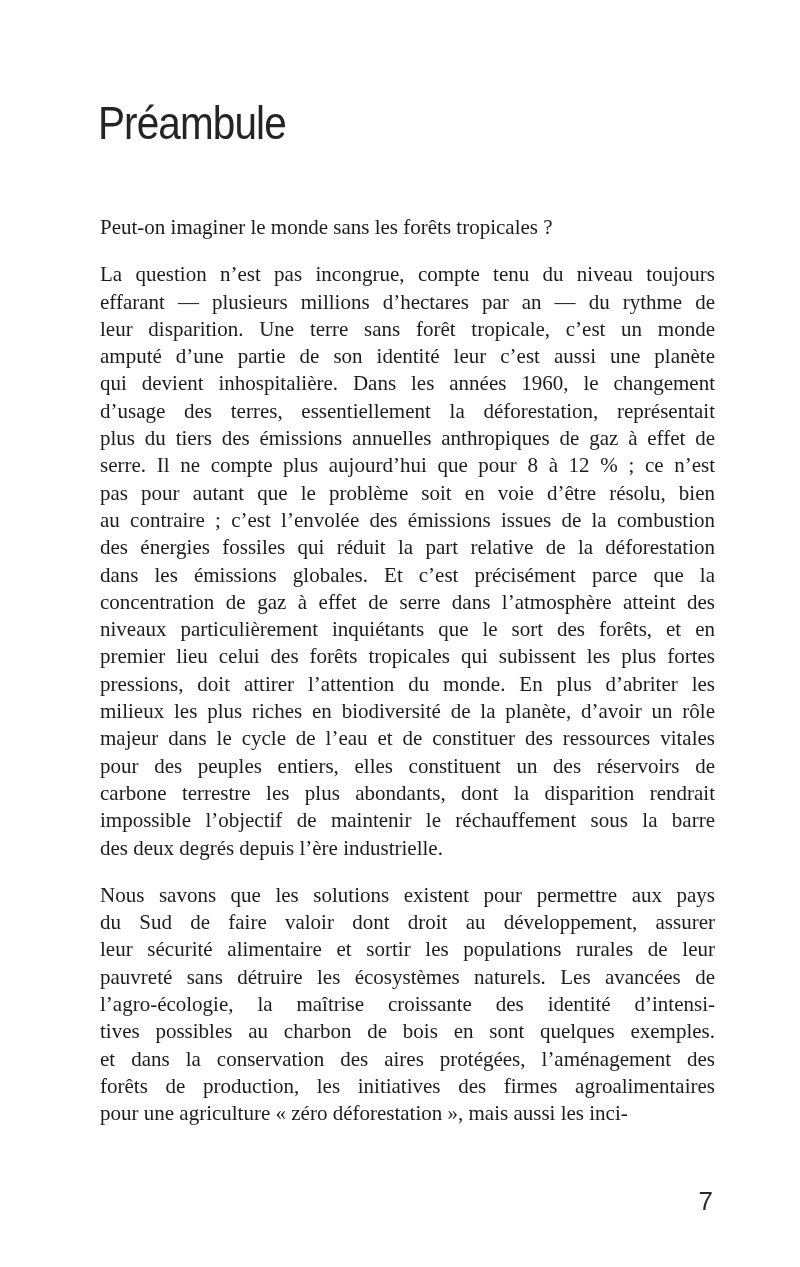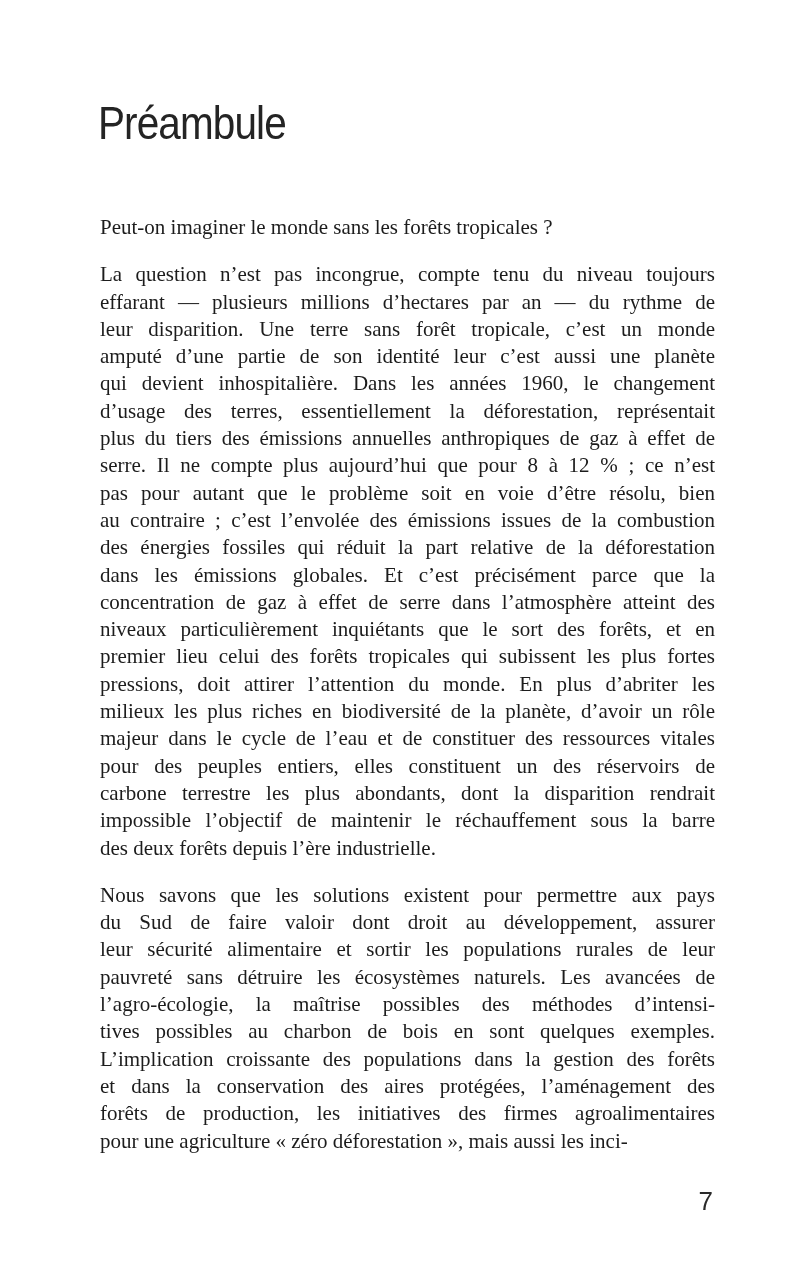--- a/index.html
+++ b/index.html
@@ -85,30 +85,29 @@
         <div class="line">dans les émissions globales. Et c’est précisément parce que la</div>
         <div class="line">concentration de gaz à effet de serre dans l’atmosphère atteint des</div>
         <div class="line">niveaux particulièrement inquiétants que le sort des forêts, et en</div>
         <div class="line">premier lieu celui des forêts tropicales qui subissent les plus fortes</div>
         <div class="line">pressions, doit attirer l’attention du monde. En plus d’abriter les</div>
         <div class="line">milieux les plus riches en biodiversité de la planète, d’avoir un rôle</div>
         <div class="line">majeur dans le cycle de l’eau et de constituer des ressources vitales</div>
         <div class="line">pour des peuples entiers, elles constituent un des réservoirs de</div>
         <div class="line">carbone terrestre les plus abondants, dont la disparition rendrait</div>
         <div class="line">impossible l’objectif de maintenir le réchauffement sous la barre</div>
-        <div class="line last">des deux forêts depuis l’ère industrielle.</div>
+        <div class="line last">des deux degrés depuis l’ère industrielle.</div>
       </div>
       <div class="paragraph">
         <div class="line">Nous savons que les solutions existent pour permettre aux pays</div>
         <div class="line">du Sud de faire valoir dont droit au développement, assurer</div>
         <div class="line">leur sécurité alimentaire et sortir les populations rurales de leur</div>
         <div class="line">pauvreté sans détruire les écosystèmes naturels. Les avancées de</div>
-        <div class="line">l’agro-écologie, la maîtrise possibles des méthodes d’intensi-</div>
+        <div class="line">l’agro-écologie, la maîtrise croissante des identité d’intensi-</div>
         <div class="line">tives possibles au charbon de bois en sont quelques exemples.</div>
-        <div class="line">L’implication croissante des populations dans la gestion des forêts</div>
         <div class="line">et dans la conservation des aires protégées, l’aménagement des</div>
         <div class="line">forêts de production, les initiatives des firmes agroalimentaires</div>
         <div class="line last">pour une agriculture « zéro déforestation », mais aussi les inci-</div>
       </div>
     </div>
 
   <div class="page-number">7</div>
 </div>
 
 </body></html>

